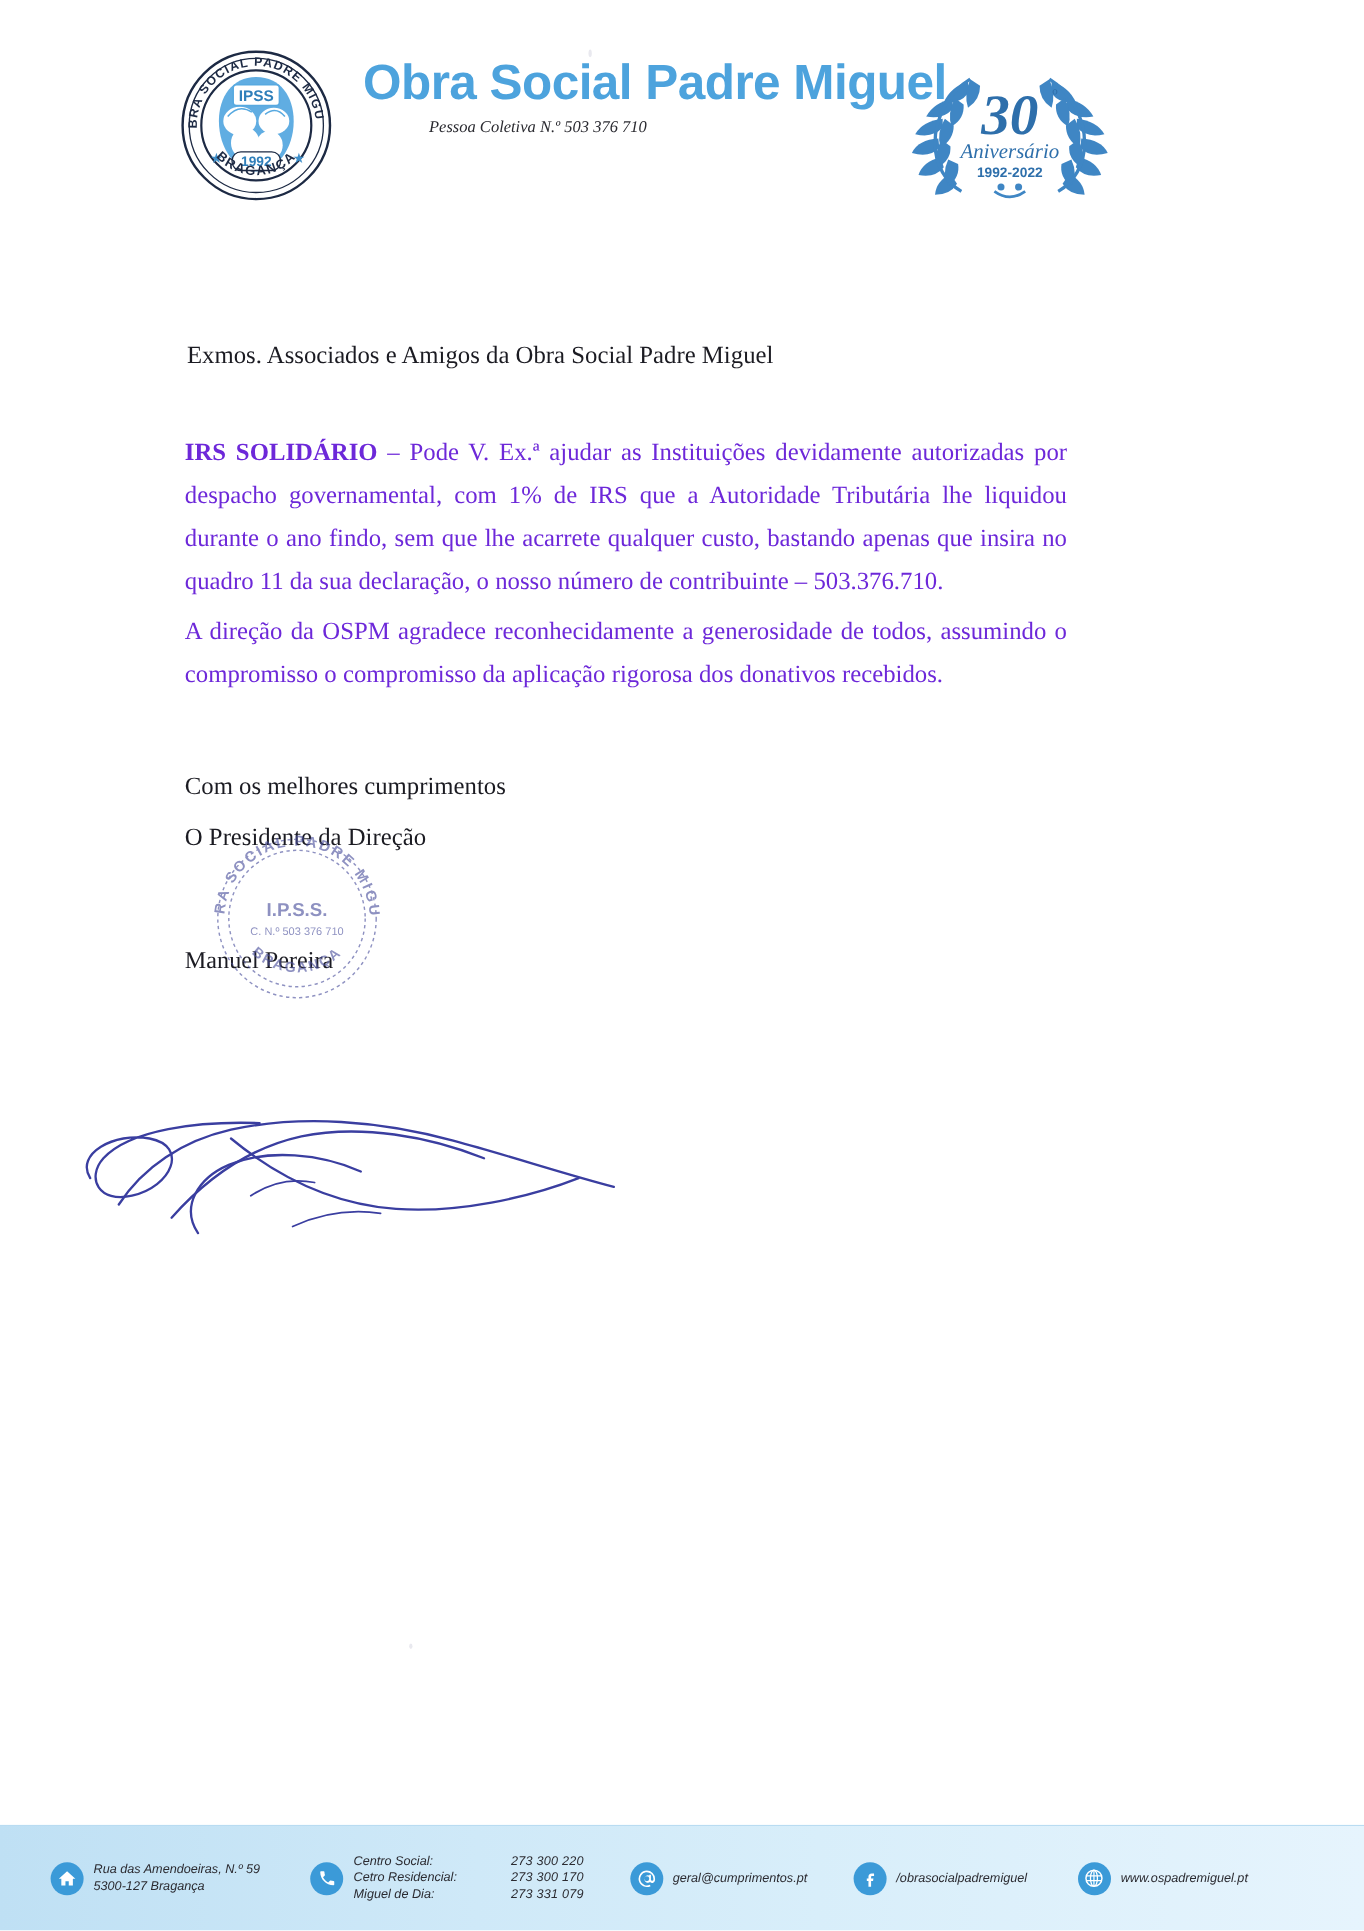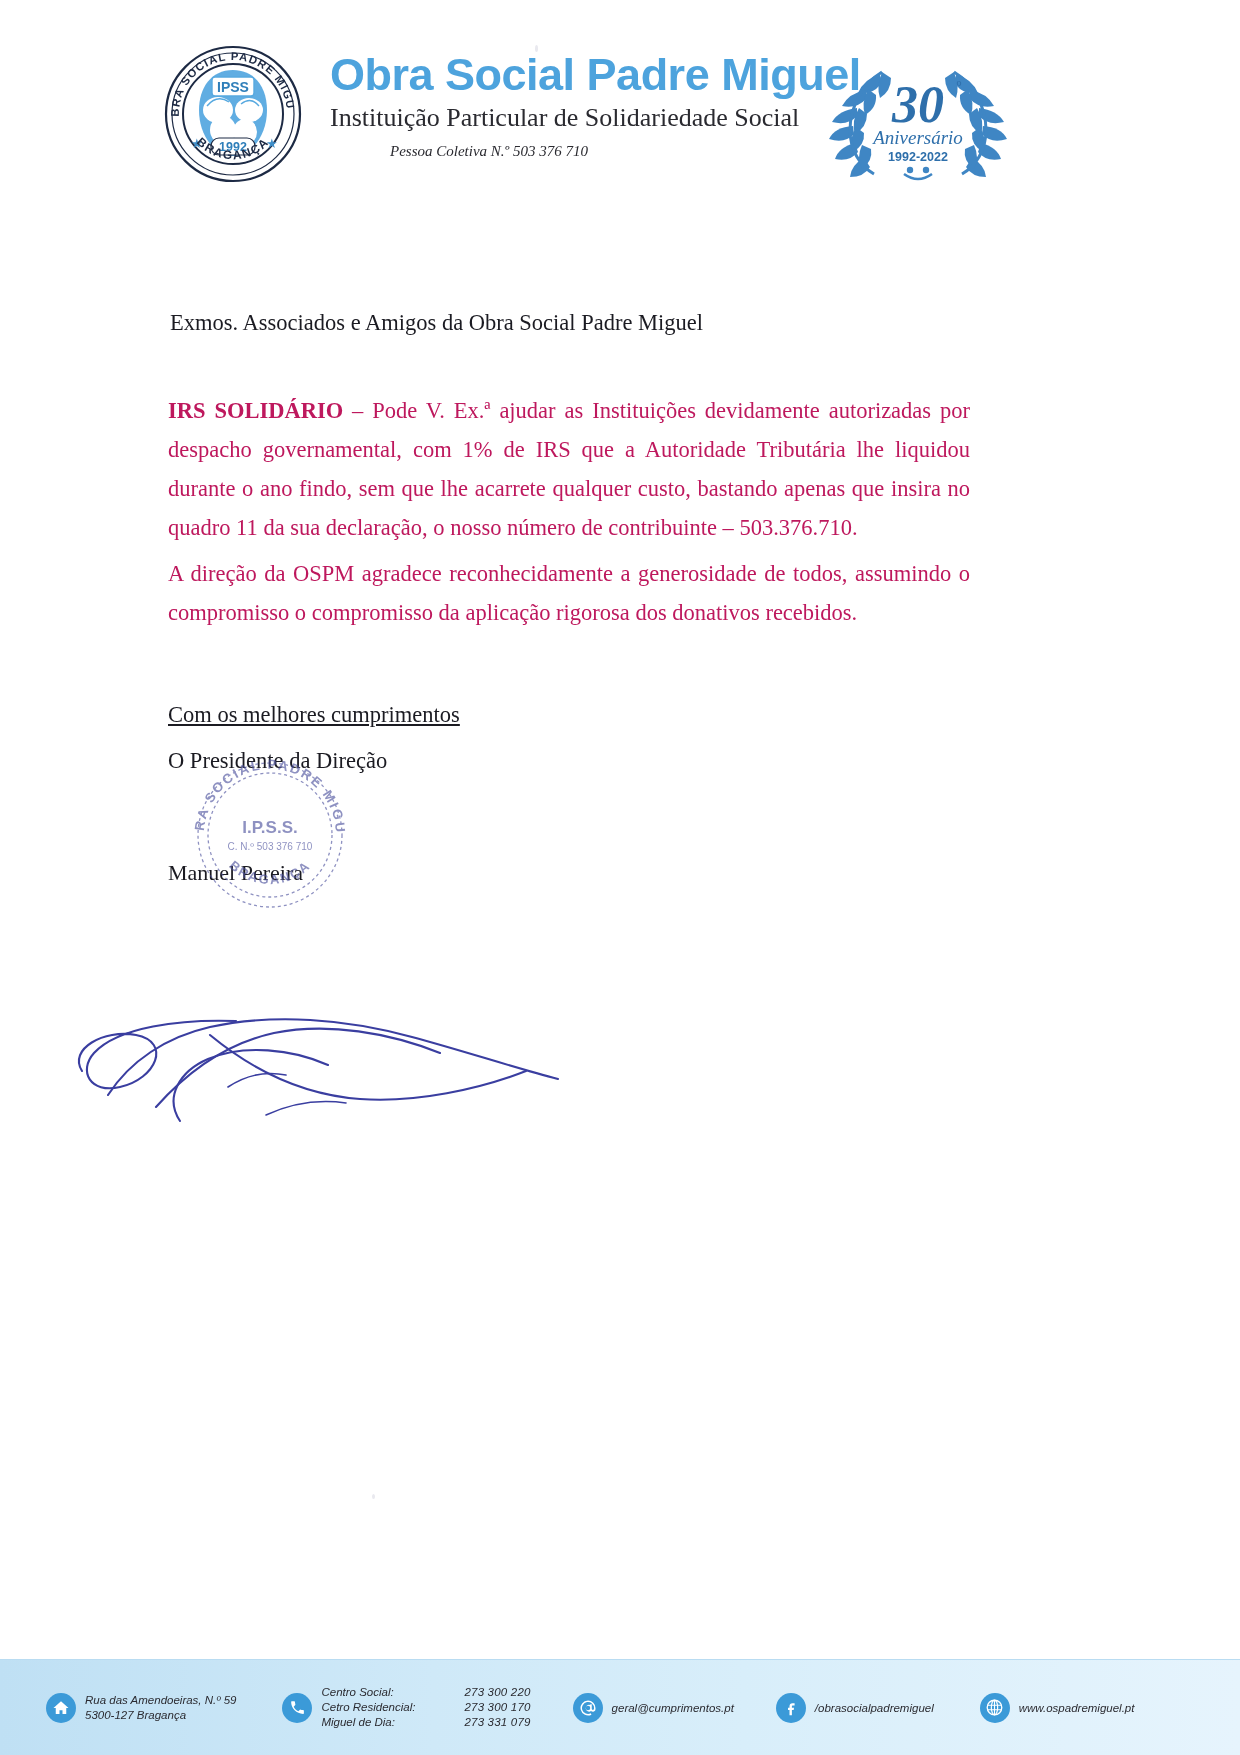--- a/index.html
+++ b/index.html
@@ -51,28 +51,28 @@
   .body-area{position:absolute;left:0;top:215px;width:1240px;}
   .salutation{
     position:absolute;left:170px;top:95px;
     font-size:22.5px;color:#1b1b22;white-space:nowrap;
   }
   .para{
     position:absolute;left:168px;width:802px;
     font-size:22.5px;
     line-height:39px;
     text-align:justify;
-    color:#be185d;
+    color:#6d28d9;
   }
   .para.p1{top:176px;}
   .para.p2{top:339px;}
   .para b{font-weight:700;}
   .closing{
     position:absolute;left:168px;top:487px;
-    font-size:22.5px;color:#1b1b22;white-space:nowrap;text-decoration:underline;
+    font-size:22.5px;color:#1b1b22;white-space:nowrap;
   }
   .pres-line{
     position:absolute;left:168px;top:533px;
     font-size:22.5px;color:#1b1b22;white-space:nowrap;
   }
   .signer-name{
     position:absolute;left:168px;top:645px;
     font-size:22px;color:#1b1b22;white-space:nowrap;
   }
 
@@ -152,21 +152,20 @@
 
         <path id="sealBot" d="M22 76 A49 49 0 0 0 118 76" fill="none"></path>
         <text font-family="Liberation Sans, sans-serif" font-size="12" font-weight="700" fill="#1d2a44" letter-spacing="1.6">
           <textPath href="#sealBot" startOffset="50%" text-anchor="middle">BRAGANÇA</textPath>
         </text>
       </svg>
     </div>
 
     <div class="brand-block">
       <div class="brand-title">Obra Social Padre Miguel</div>
-      <div class="brand-sub">Instituição Particular de Solidariedade Social</div>
       <div class="brand-nif">Pessoa Coletiva N.º 503 376 710</div>
     </div>
 
     <div class="anniv">
       <svg width="200" height="140" viewBox="0 0 200 140" aria-hidden="true">
         <g fill="#3f86c4">
 
           <g>
             <path d="M62 26 q-16 5 -22 19 q14 2 22 -8 z"></path>
             <path d="M48 42 q-17 3 -24 16 q15 3 24 -7 z"></path>

